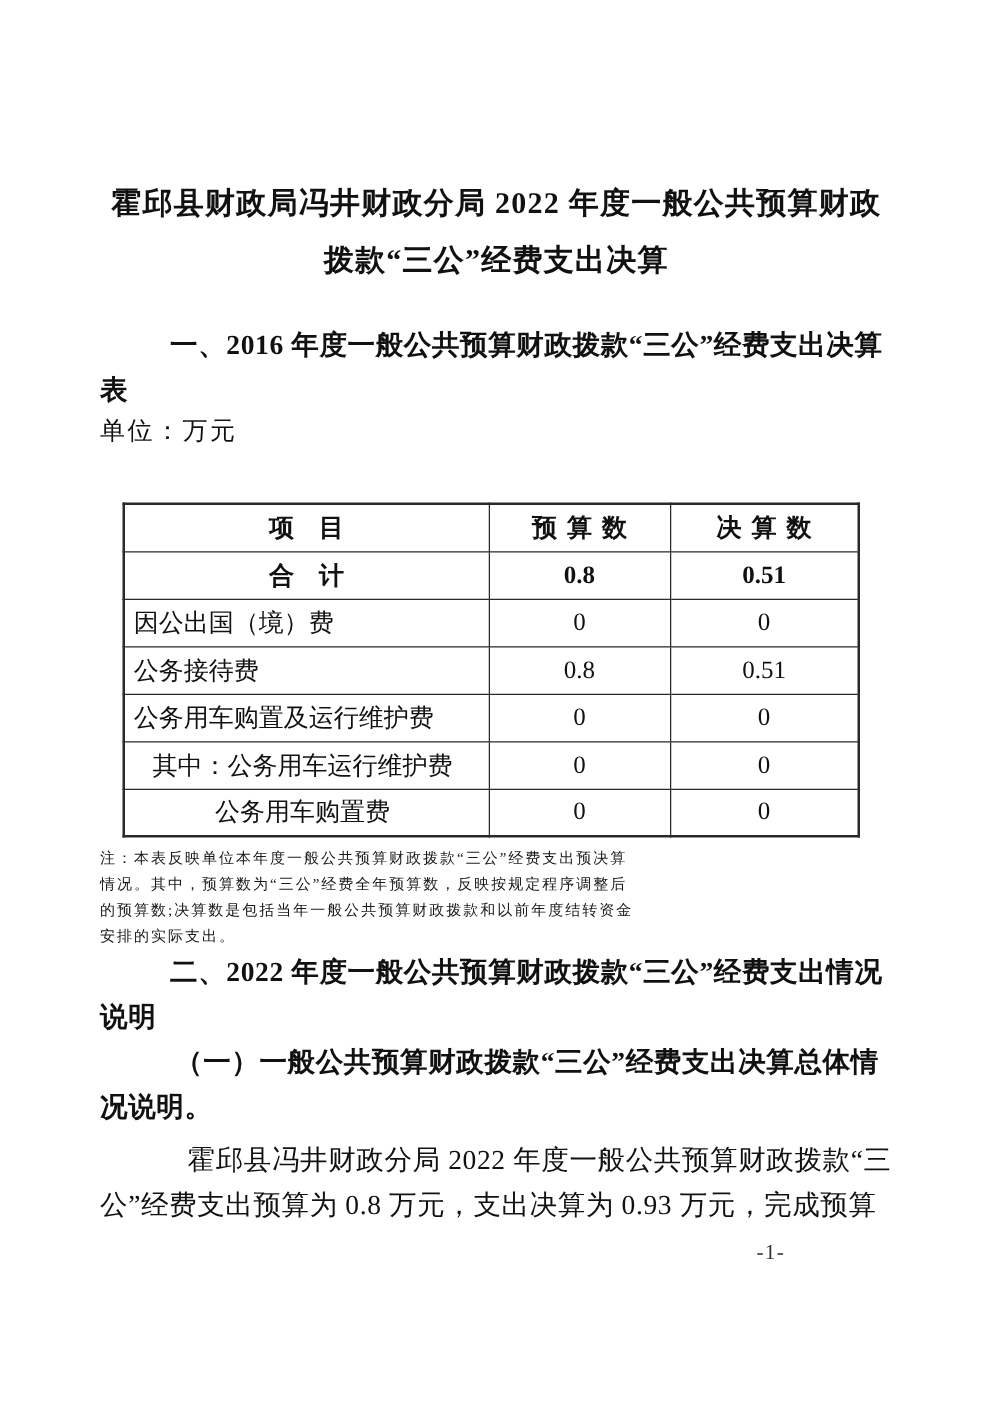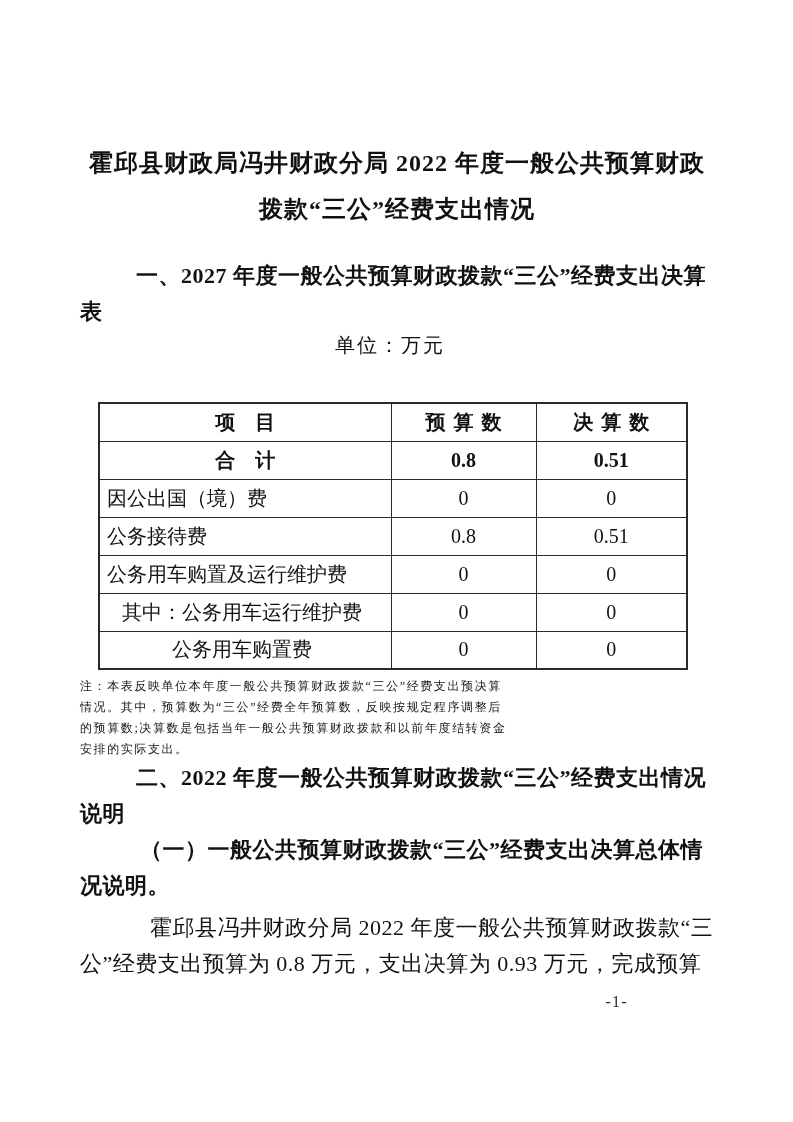--- a/index.html
+++ b/index.html
@@ -42,21 +42,21 @@
   .sec1 { margin-top: 26px; }
   .sec1 .l1 { padding-left: 56px; }
   .sec2 { margin-top: 0; }
   .sec2 .l1 { padding-left: 56px; }
   .sub1 .l1 { padding-left: 60px; }
 
   
   .unit-label {
     font-size: 20px;
     line-height: 30px;
-    text-align: center;
+    text-align: left;
     padding-right: 14px;
     letter-spacing: 2px;
   }
 
   
   table.expense {
     border-collapse: collapse;
     table-layout: fixed;
     width: 588px;
     margin: 42px 0 0 18px;
@@ -106,25 +106,25 @@
   }
 </style>
 </head>
 <body>
 
 <div class="page">
   <div class="content">
 
     <h1 class="doc-title">
       <span class="line">霍邱县财政局冯井财政分局 2022 年度一般公共预算财政</span>
-      <span class="line">拨款“三公”经费支出情况</span>
+      <span class="line">拨款“三公”经费支出决算</span>
     </h1>
 
     <div class="heading sec1">
-      <span class="line l1">一、2027 年度一般公共预算财政拨款“三公”经费支出决算</span>
+      <span class="line l1">一、2016 年度一般公共预算财政拨款“三公”经费支出决算</span>
       <span class="line">表</span>
     </div>
 
     <div class="unit-label">单位：万元</div>
 
     <table class="expense">
       <colgroup>
         <col style="width:292px">
         <col style="width:145px">
         <col style="width:151px">

